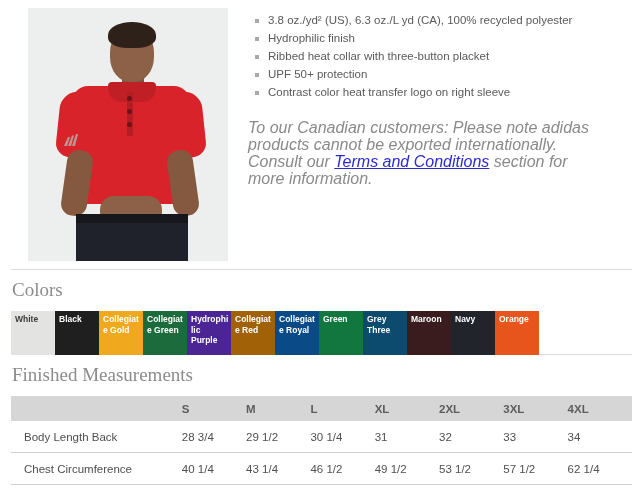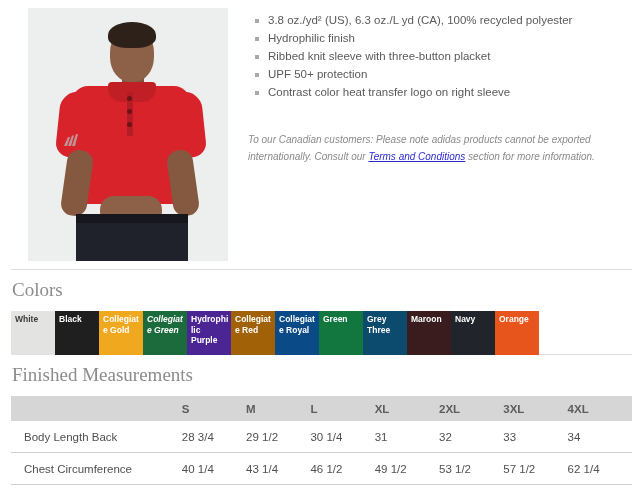--- a/index.html
+++ b/index.html
@@ -120,22 +120,22 @@
   }
   ul.spec-list li .bullet {
     position: absolute;
     left: 7px;
     top: 7px;
     width: 4px;
     height: 4px;
     background: #a9a9a9;
   }
   .canada-note {
-    margin-top: 29px;
-    font-size: 10px;
+    margin-top: 17px;
+    font-size: 16px;
     line-height: 17px;
     font-style: italic;
     color: #8a8a8a;
     max-width: 355px;
   }
   .canada-note a {
     color: #2a2ad0;
     text-decoration: underline;
     font-style: italic;
   }
@@ -242,21 +242,21 @@
       <li>
         <span class="bullet"></span>
         <span>3.8 oz./yd² (US), 6.3 oz./L yd (CA), 100% recycled polyester</span>
       </li>
       <li>
         <span class="bullet"></span>
         <span>Hydrophilic finish</span>
       </li>
       <li>
         <span class="bullet"></span>
-        <span>Ribbed knit sleeve with three-button placket</span>
+        <span>Ribbed heat collar with three-button placket</span>
       </li>
       <li>
         <span class="bullet"></span>
         <span>UPF 50+ protection</span>
       </li>
       <li>
         <span class="bullet"></span>
         <span>Contrast color heat transfer logo on right sleeve</span>
       </li>
     </ul>
@@ -272,21 +272,21 @@
 <div class="swatch-row">
   <div class="swatch" style="background: rgb(227, 227, 225);">
     <span class="sw-label" style="color: rgb(59, 59, 59);">White</span>
   </div>
   <div class="swatch" style="background: rgb(32, 31, 31);">
     <span class="sw-label" style="color: rgb(255, 255, 255);">Black</span>
   </div>
   <div class="swatch" style="background: rgb(240, 168, 30);">
     <span class="sw-label" style="color: rgb(255, 255, 255);">Collegiate Gold</span>
   </div>
-  <div class="swatch" style="background: rgb(28, 107, 60); font-style: italic;">
+  <div class="swatch" style="background: rgb(28, 107, 60);">
     <span class="sw-label" style="color: rgb(255, 255, 255);">Collegiate Green</span>
   </div>
   <div class="swatch" style="background: rgb(75, 37, 147);">
     <span class="sw-label" style="color: rgb(255, 255, 255);">Hydrophilic Purple</span>
   </div>
   <div class="swatch" style="background: #a16207;">
     <span class="sw-label" style="color: rgb(255, 255, 255);">Collegiate Red</span>
   </div>
   <div class="swatch" style="background: rgb(10, 74, 135);">
     <span class="sw-label" style="color: rgb(255, 255, 255);">Collegiate Royal</span>

